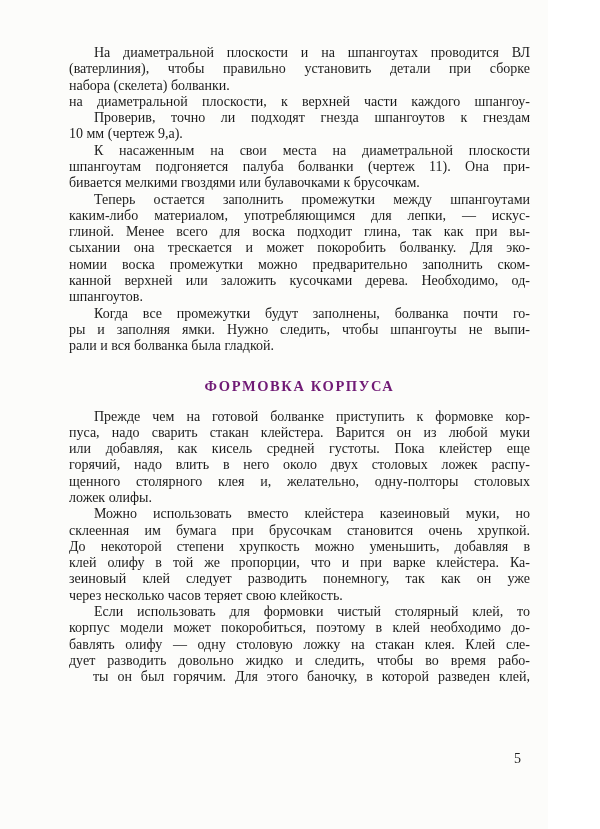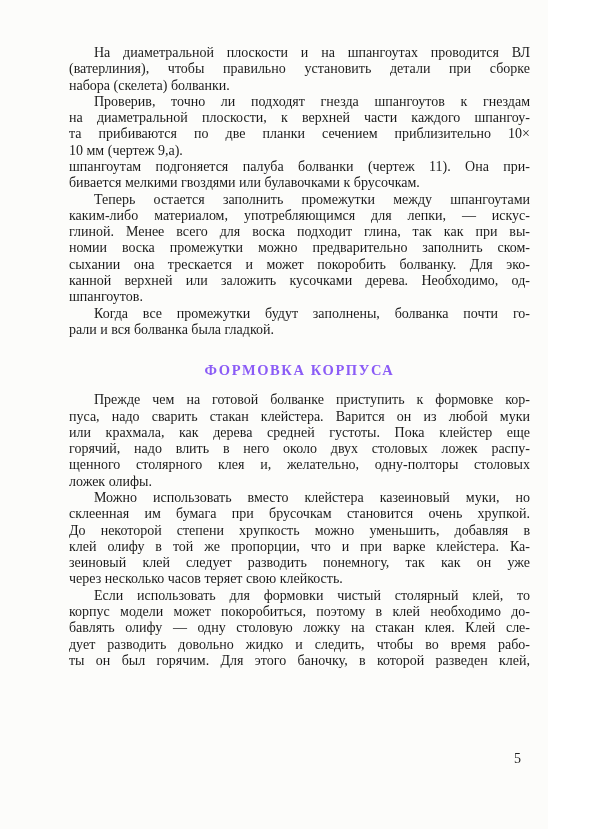--- a/index.html
+++ b/index.html
@@ -32,27 +32,28 @@
     white-space: normal;
   }
   .line.first {
     text-indent: 25px;
   }
   .line.last {
     text-align-last: left;
   }
   .paragraph.justify-last .line.last {
     text-align-last: justify;
+    margin-left: 24px;
   }
   .heading {
     text-align: center;
     font-weight: bold;
     font-size: 14.5px;
     letter-spacing: 1.6px;
-    color: #8b5cf6;
+    color: #701a75;
     margin-top: 24px;
     margin-bottom: 14px;
   }
   .page-number {
     position: absolute;
     top: 751px;
     left: 69px;
     width: 452px;
     text-align: right;
     font-size: 14px;
@@ -63,47 +64,48 @@
 <body>
 
 <div class="page">
   <div class="text-block">
       <div class="paragraph">
         <div class="line first">На диаметральной плоскости и на шпангоутах проводится ВЛ</div>
         <div class="line">(ватерлиния), чтобы правильно установить детали при сборке</div>
         <div class="line last">набора (скелета) болванки.</div>
       </div>
       <div class="paragraph">
+        <div class="line">на диаметральной плоскости, к верхней части каждого шпангоу-</div>
         <div class="line first">Проверив, точно ли подходят гнезда шпангоутов к гнездам</div>
-        <div class="line">на диаметральной плоскости, к верхней части каждого шпангоу-</div>
-        <div class="line">та прибиваются по две планки сечением приблизительно 10×</div>
         <div class="line last">10 мм (чертеж 9,а).</div>
       </div>
       <div class="paragraph">
+        <div class="line first">К насаженным на свои места на диаметральной плоскости</div>
         <div class="line">шпангоутам подгоняется палуба болванки (чертеж 11). Она при-</div>
         <div class="line last">бивается мелкими гвоздями или булавочками к брусочкам.</div>
       </div>
       <div class="paragraph">
         <div class="line first">Теперь остается заполнить промежутки между шпангоутами</div>
         <div class="line">каким-либо материалом, употребляющимся для лепки, — искус-</div>
         <div class="line">глиной. Менее всего для воска подходит глина, так как при вы-</div>
+        <div class="line">сыхании она трескается и может покоробить болванку. Для эко-</div>
         <div class="line">номии воска промежутки можно предварительно заполнить ском-</div>
-        <div class="line">сыхании она трескается и может покоробить болванку. Для эко-</div>
         <div class="line">канной верхней или заложить кусочками дерева. Необходимо, од-</div>
         <div class="line last">шпангоутов.</div>
       </div>
       <div class="paragraph">
         <div class="line first">Когда все промежутки будут заполнены, болванка почти го-</div>
+        <div class="line">ры и заполняя ямки. Нужно следить, чтобы шпангоуты не выпи-</div>
         <div class="line last">рали и вся болванка была гладкой.</div>
       </div>
       <div class="heading">ФОРМОВКА КОРПУСА</div>
       <div class="paragraph">
         <div class="line first">Прежде чем на готовой болванке приступить к формовке кор-</div>
         <div class="line">пуса, надо сварить стакан клейстера. Варится он из любой муки</div>
-        <div class="line">или крахмала, как дерева средней густоты. Пока клейстер еще</div>
+        <div class="line">или добавляя, как кисель средней густоты. Пока клейстер еще</div>
         <div class="line">горячий, надо влить в него около двух столовых ложек распу-</div>
         <div class="line">щенного столярного клея и, желательно, одну-полторы столовых</div>
         <div class="line last">ложек олифы.</div>
       </div>
       <div class="paragraph">
         <div class="line first">Можно использовать вместо клейстера казеиновый муки, но</div>
         <div class="line">склеенная им бумага при брусочкам становится очень хрупкой.</div>
         <div class="line">До некоторой степени хрупкость можно уменьшить, добавляя в</div>
         <div class="line">клей олифу в той же пропорции, что и при варке клейстера. Ка-</div>
         <div class="line">зеиновый клей следует разводить понемногу, так как он уже</div>

